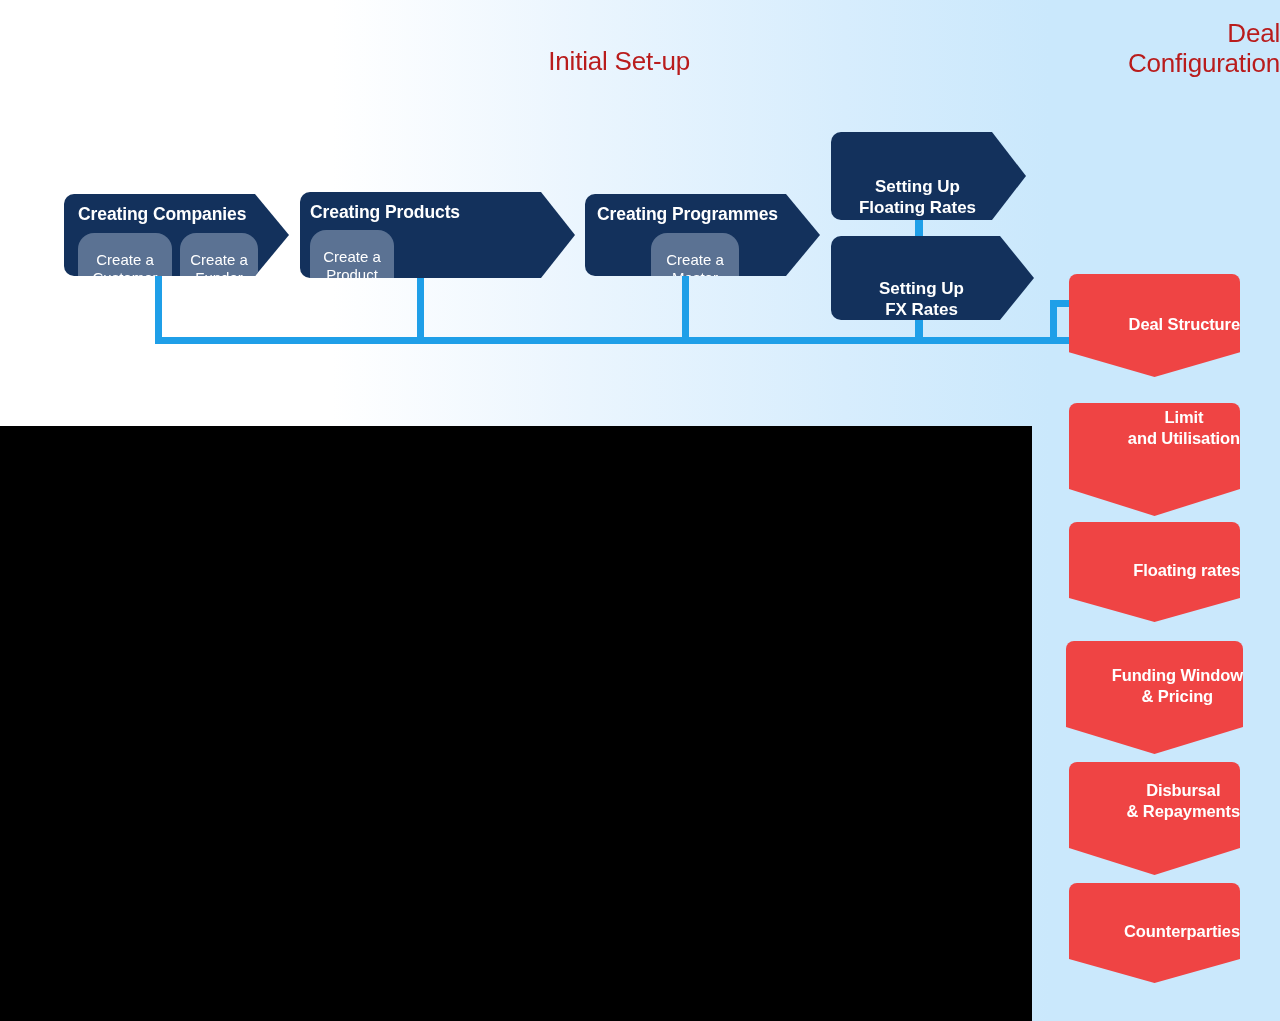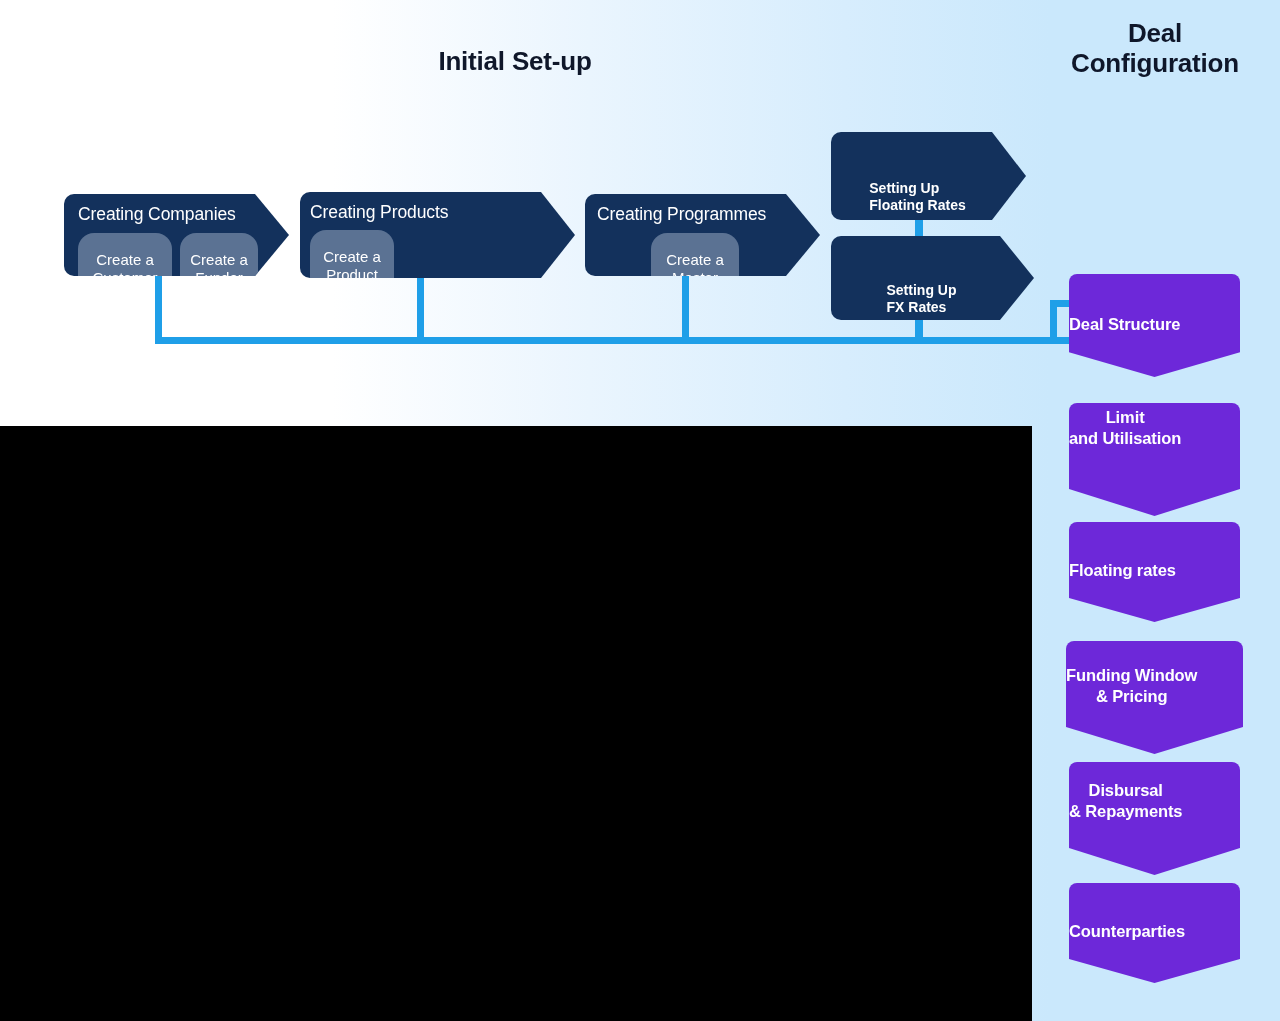--- a/index.html
+++ b/index.html
@@ -31,23 +31,23 @@
   .black-panel {
     position: absolute;
     left: 0; top: 426px;
     width: 1032px; height: 595px;
     background: #000000;
   }
 
   
   .heading {
     position: absolute;
-    color: #0f172a;
-    font-weight: bold;
-    text-align: center;
+    color: #b91c1c;
+    font-weight: normal;
+    text-align: right;
     letter-spacing: -0.2px;
     line-height: 1.16;
   }
   #heading-initial-setup {
     left: 340px; top: 46px; width: 350px;
     font-size: 26px;
   }
   #heading-deal-config {
     left: 1030px; top: 18px; width: 250px;
     font-size: 26px;
@@ -58,21 +58,21 @@
     position: absolute;
     background: #13315c;
     color: #ffffff;
     box-sizing: border-box;
   }
   .chevron.pointed {
     clip-path: polygon(0 0, calc(100% - 34px) 0, 100% 50%, calc(100% - 34px) 100%, 0 100%);
     border-radius: 10px;
   }
   .chev-title {
-    font-weight: normal;
+    font-weight: bold;
     font-size: 17.5px;
     color: #ffffff;
     letter-spacing: -0.1px;
     white-space: nowrap;
   }
   .pill-row {
     display: flex;
     gap: 8px;
     align-items: center;
   }
@@ -116,45 +116,46 @@
   #chev-floating-rates {
     left: 831px; top: 132px; width: 195px; height: 88px;
     display: flex; align-items: center; justify-content: center;
   }
   #chev-fx-rates {
     left: 831px; top: 236px; width: 203px; height: 84px;
     display: flex; align-items: center; justify-content: center;
   }
   .chev-center-label {
     font-weight: bold;
-    font-size: 14px;
+    font-size: 17px;
+    text-align: center;
     line-height: 1.25;
     white-space: pre-line;
     padding-right: 22px;
     margin-top: 42px;
   }
 
   
   .conn {
     position: absolute;
     background: #1f9fe8;
   }
 
   
   .banner {
     position: absolute;
     left: 1069px;
     width: 171px;
-    background: #6d28d9;
+    background: #ef4444;
     color: #ffffff;
     border-radius: 8px 8px 0 0;
     clip-path: polygon(0 0, 100% 0, 100% 76%, 50% 100%, 0 76%);
     display: flex;
     align-items: flex-start;
-    justify-content: flex-start;
+    justify-content: flex-end;
     box-sizing: border-box;
   }
   .banner-label {
     font-weight: bold;
     font-size: 16.5px;
     line-height: 1.28;
     text-align: center;
     white-space: pre-line;
     letter-spacing: -0.1px;
   }

